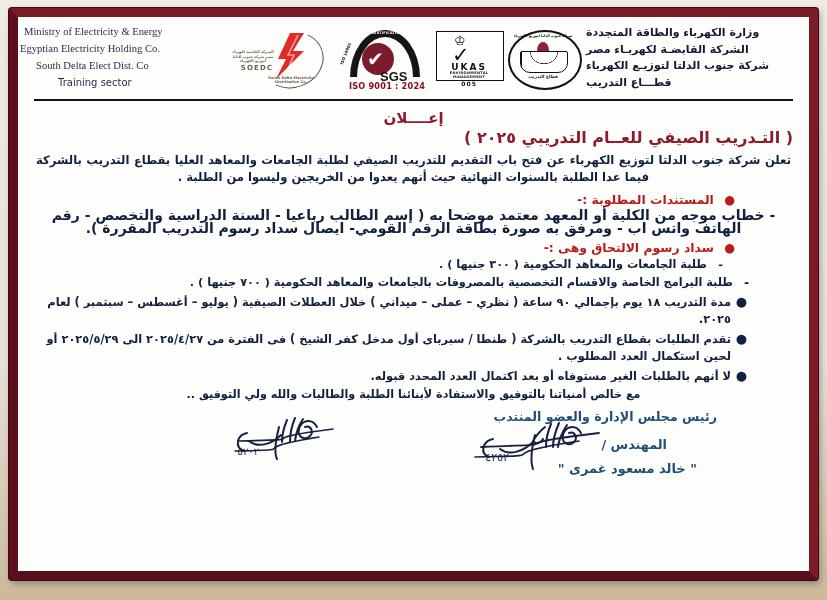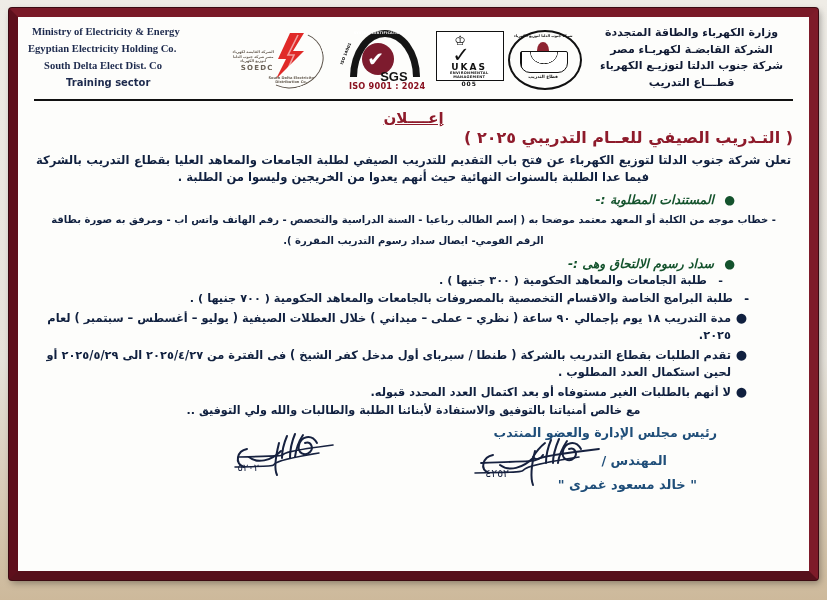--- a/index.html
+++ b/index.html
@@ -56,25 +56,25 @@
     height:84px;
     box-sizing:border-box;
   }
   .hdr-inner{
     position:absolute;inset:0;
     display:flex;
     align-items:stretch;
   }
   .hdr-left{
     width:215px;
-    padding:6px 0 0 8px;
+    padding:6px 0 0 0;
     box-sizing:border-box;
     color:#1d2a4d;
     font-family:"Liberation Serif","DejaVu Serif",serif;
-    font-weight:bold;
+    font-weight:normal;
     font-size:10.6px;
     line-height:17px;
     text-align:center;
   }
   .hdr-left div:nth-child(1){text-align:left;padding-left:6px;}
   .hdr-left div:nth-child(2){text-align:left;padding-left:2px;}
   .hdr-left div:nth-child(3){text-align:left;padding-left:18px;}
   .hdr-left div:nth-child(4){text-align:left;padding-left:40px;font-family:"DejaVu Sans",sans-serif;font-size:10px;}
 
   .hdr-logos{
@@ -82,21 +82,21 @@
     display:flex;
     align-items:center;
     justify-content:space-around;
     padding:0 6px;
   }
   .hdr-right{
     width:230px;
     padding:8px 12px 4px 0;
     box-sizing:border-box;
     direction:rtl;
-    text-align:center;
+    text-align:left;
     color:#101a33;
     font-weight:bold;
     font-size:11px;
     line-height:16.5px;
     font-family:"DejaVu Sans",sans-serif;
   }
   .hdr-rule{
     position:absolute;
     left:16px;right:16px;
     bottom:0;
@@ -232,45 +232,43 @@
     padding:6px 16px 0 16px;
     font-family:"DejaVu Sans",sans-serif;
   }
   .t-announce{
     text-align:center;
     color:#8e1b2b;
     font-weight:bold;
     font-size:15px;
     letter-spacing:1px;
     margin:2px 0 1px;
-    text-decoration:underline;
   }
   .t-sub{
     text-align:right;
     color:#8e1b2b;
     font-weight:bold;
     font-size:16px;
     margin:0 0 5px;
   }
   .intro{
     color:#10203f;
     font-weight:bold;
     font-size:11.6px;
     line-height:17px;
     text-align:justify;
     text-align-last:center;
     margin:0 0 6px;
     padding:0 2px;
   }
   .sec{
-    color:#14532d;
+    color:#b91c1c;
     font-weight:bold;
     font-size:12.4px;
     margin:5px 58px 2px 0;
-    font-style:italic;
   }
   .sec .b{margin-left:6px;}
   ul.lst{margin:0;padding:0;list-style:none;}
   li.itm{
     color:#10203f;
     font-weight:bold;
     font-size:11.3px;
     line-height:16.5px;
     margin:0 0 1px 0;
     padding-right:86px;
@@ -289,21 +287,21 @@
     line-height:17px;
     margin:3px 0 1px 0;
     padding-right:62px;
     position:relative;
     text-align:right;
   }
   li.bul .dot{
     position:absolute;right:46px;top:-1px;font-size:13px;
   }
   .doc-line{
-    color:#10203f;font-weight:bold;font-size:10px;line-height:21px;
+    color:#10203f;font-weight:bold;font-size:14px;line-height:13px;
     text-align:center;
     margin:1px 14px 2px 14px;
   }
   .wish{
     color:#10203f;
     font-weight:bold;
     font-size:11.2px;
     text-align:center;
     margin:3px 0 0 0;
   }

